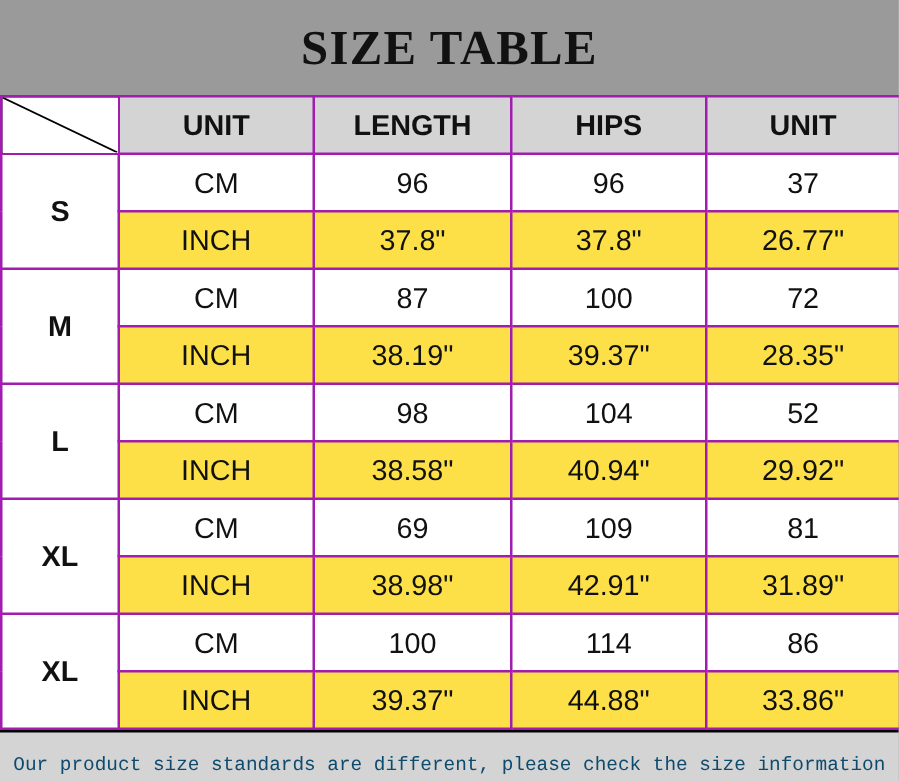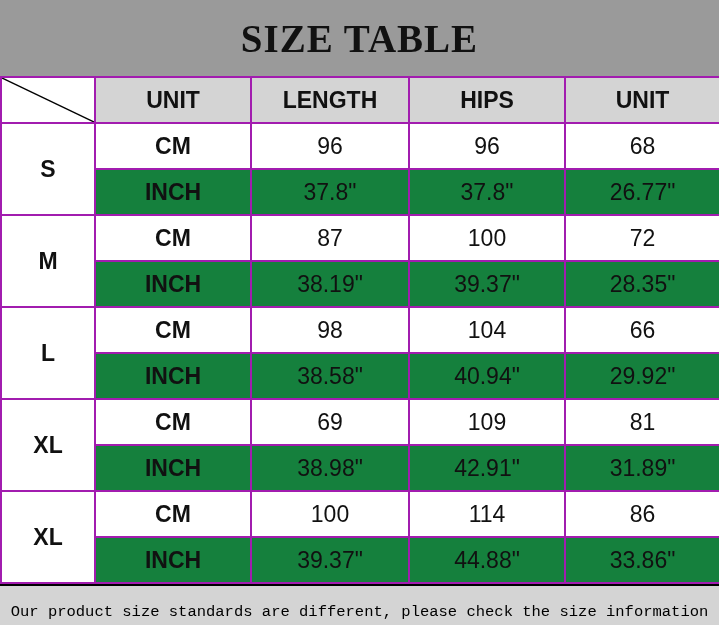--- a/index.html
+++ b/index.html
@@ -73,42 +73,41 @@
   }
   .size-cell {
     background: #d4d4d4;
     font-weight: bold;
     font-size: 24px;
   }
   .row-cm td {
     background: #ffffff;
   }
   .row-inch td {
-    background: #15803d;
+    background: #fde047;
   }
   .unit-cell {
     font-size: 23px;
-    font-weight: bold;
   }
   .footer {
     background: #d4d4d4;
     border-top: 2px solid #000000;
     height: 76px;
     display: flex;
     flex-direction: column;
     align-items: center;
     justify-content: center;
     text-align: center;
     box-sizing: border-box;
     padding: 0 8px;
   }
   .footer .line {
     font-family: "Liberation Mono", monospace;
     font-size: 15.5px;
-    color: #000000;
+    color: #0c4a6e;
     line-height: 21px;
     letter-spacing: 0px;
   }
 </style>
 </head>
 <body>
 
 <div class="sheet">
 
   <div class="title-bar">
@@ -134,21 +133,21 @@
         <td class="hdr">LENGTH</td>
         <td class="hdr">HIPS</td>
         <td class="hdr">UNIT</td>
       </tr>
 
       <tr class="row-cm">
         <td class="size-cell" rowspan="2">S</td>
         <td class="unit-cell">CM</td>
         <td>96</td>
         <td>96</td>
-        <td>68</td>
+        <td>37</td>
       </tr>
       <tr class="row-inch">
         <td class="unit-cell">INCH</td>
         <td>37.8"</td>
         <td>37.8"</td>
         <td>26.77"</td>
       </tr>
 
       <tr class="row-cm">
         <td class="size-cell" rowspan="2">M</td>
@@ -162,21 +161,21 @@
         <td>38.19"</td>
         <td>39.37"</td>
         <td>28.35"</td>
       </tr>
 
       <tr class="row-cm">
         <td class="size-cell" rowspan="2">L</td>
         <td class="unit-cell">CM</td>
         <td>98</td>
         <td>104</td>
-        <td>66</td>
+        <td>52</td>
       </tr>
       <tr class="row-inch">
         <td class="unit-cell">INCH</td>
         <td>38.58"</td>
         <td>40.94"</td>
         <td>29.92"</td>
       </tr>
 
       <tr class="row-cm">
         <td class="size-cell" rowspan="2">XL</td>

